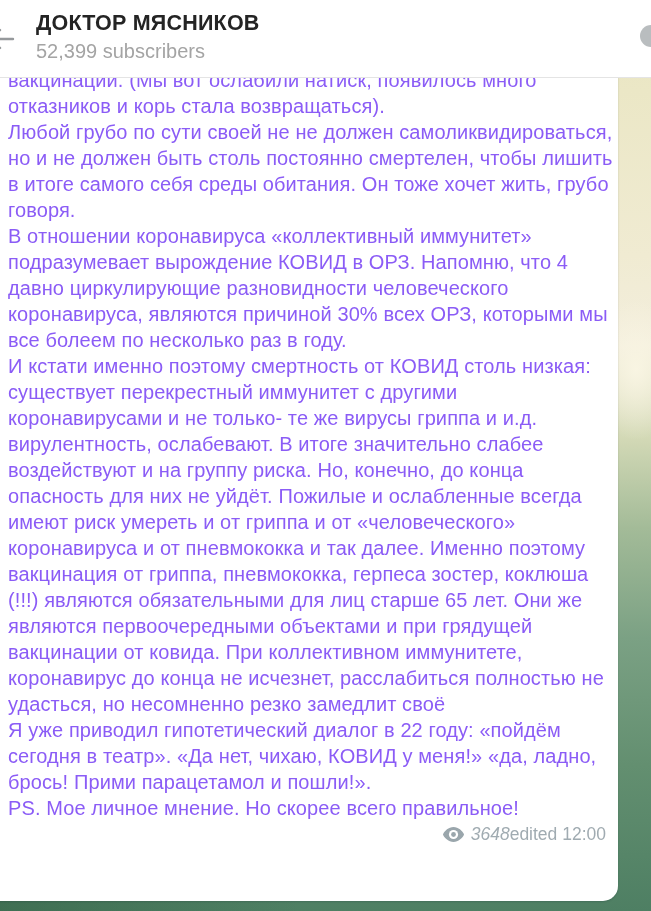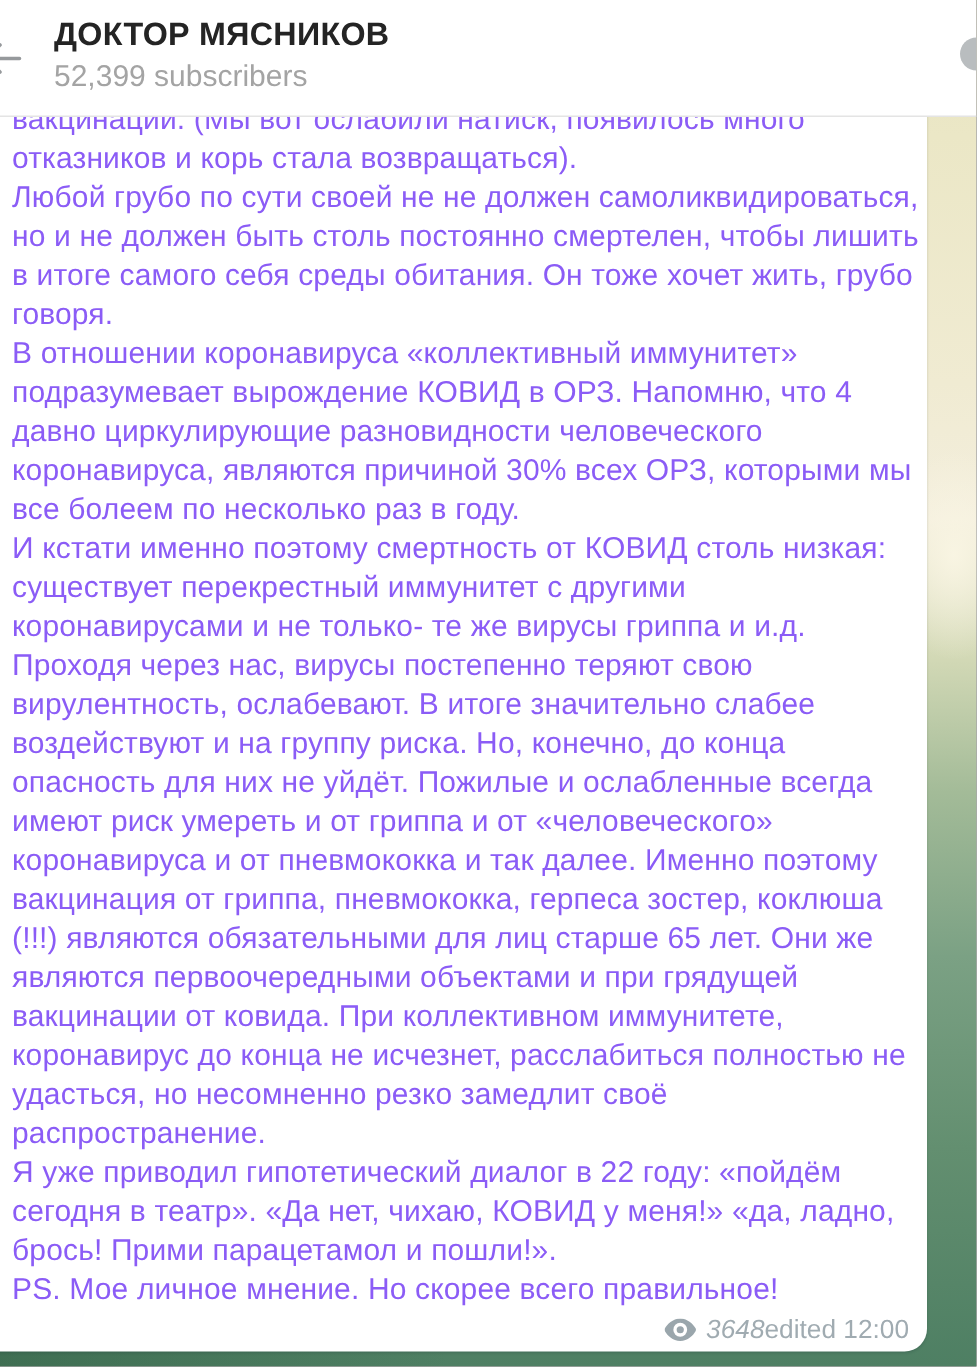--- a/index.html
+++ b/index.html
@@ -76,33 +76,31 @@
         <div class="msg-line">в итоге самого себя среды обитания. Он тоже хочет жить, грубо</div>
         <div class="msg-line">говоря.</div>
         <div class="msg-line">В отношении коронавируса «коллективный иммунитет»</div>
         <div class="msg-line">подразумевает вырождение КОВИД в ОРЗ. Напомню, что 4</div>
         <div class="msg-line">давно циркулирующие разновидности человеческого</div>
         <div class="msg-line">коронавируса, являются причиной 30% всех ОРЗ, которыми мы</div>
         <div class="msg-line">все болеем по несколько раз в году.</div>
         <div class="msg-line">И кстати именно поэтому смертность от КОВИД столь низкая:</div>
         <div class="msg-line">существует перекрестный иммунитет с другими</div>
         <div class="msg-line">коронавирусами и не только- те же вирусы гриппа и и.д.</div>
-        <div class="msg-line">Проходя через нас, вирусы постепенно теряют свою</div>
         <div class="msg-line">вирулентность, ослабевают. В итоге значительно слабее</div>
         <div class="msg-line">воздействуют и на группу риска. Но, конечно, до конца</div>
         <div class="msg-line">опасность для них не уйдёт. Пожилые и ослабленные всегда</div>
         <div class="msg-line">имеют риск умереть и от гриппа и от «человеческого»</div>
         <div class="msg-line">коронавируса и от пневмококка и так далее. Именно поэтому</div>
         <div class="msg-line">вакцинация от гриппа, пневмококка, герпеса зостер, коклюша</div>
         <div class="msg-line">(!!!) являются обязательными для лиц старше 65 лет. Они же</div>
         <div class="msg-line">являются первоочередными объектами и при грядущей</div>
         <div class="msg-line">вакцинации от ковида. При коллективном иммунитете,</div>
         <div class="msg-line">коронавирус до конца не исчезнет, расслабиться полностью не</div>
         <div class="msg-line">удасться, но несомненно резко замедлит своё</div>
-        <div class="msg-line">распространение.</div>
         <div class="msg-line">Я уже приводил гипотетический диалог в 22 году: «пойдём</div>
         <div class="msg-line">сегодня в театр». «Да нет, чихаю, КОВИД у меня!» «да, ладно,</div>
         <div class="msg-line">брось! Прими парацетамол и пошли!».</div>
         <div class="msg-line">PS. Мое личное мнение. Но скорее всего правильное!</div>
       </div>
     <div class="meta-row">
       <div class="views-group">
         <svg class="eye-svg" width="21" height="15" viewBox="0 0 21 15">
           <path d="M10.5 0 C15.5 0 19.4 4.2 20.6 6.4 C21.1 7.2 21.1 7.8 20.6 8.6 C19.4 10.8 15.5 15 10.5 15 C5.5 15 1.6 10.8 0.4 8.6 C-0.1 7.8 -0.1 7.2 0.4 6.4 C1.6 4.2 5.5 0 10.5 0 Z" fill="#9aa6ac"></path>
           <circle cx="10.5" cy="7.5" r="4.6" fill="#ffffff"></circle>

